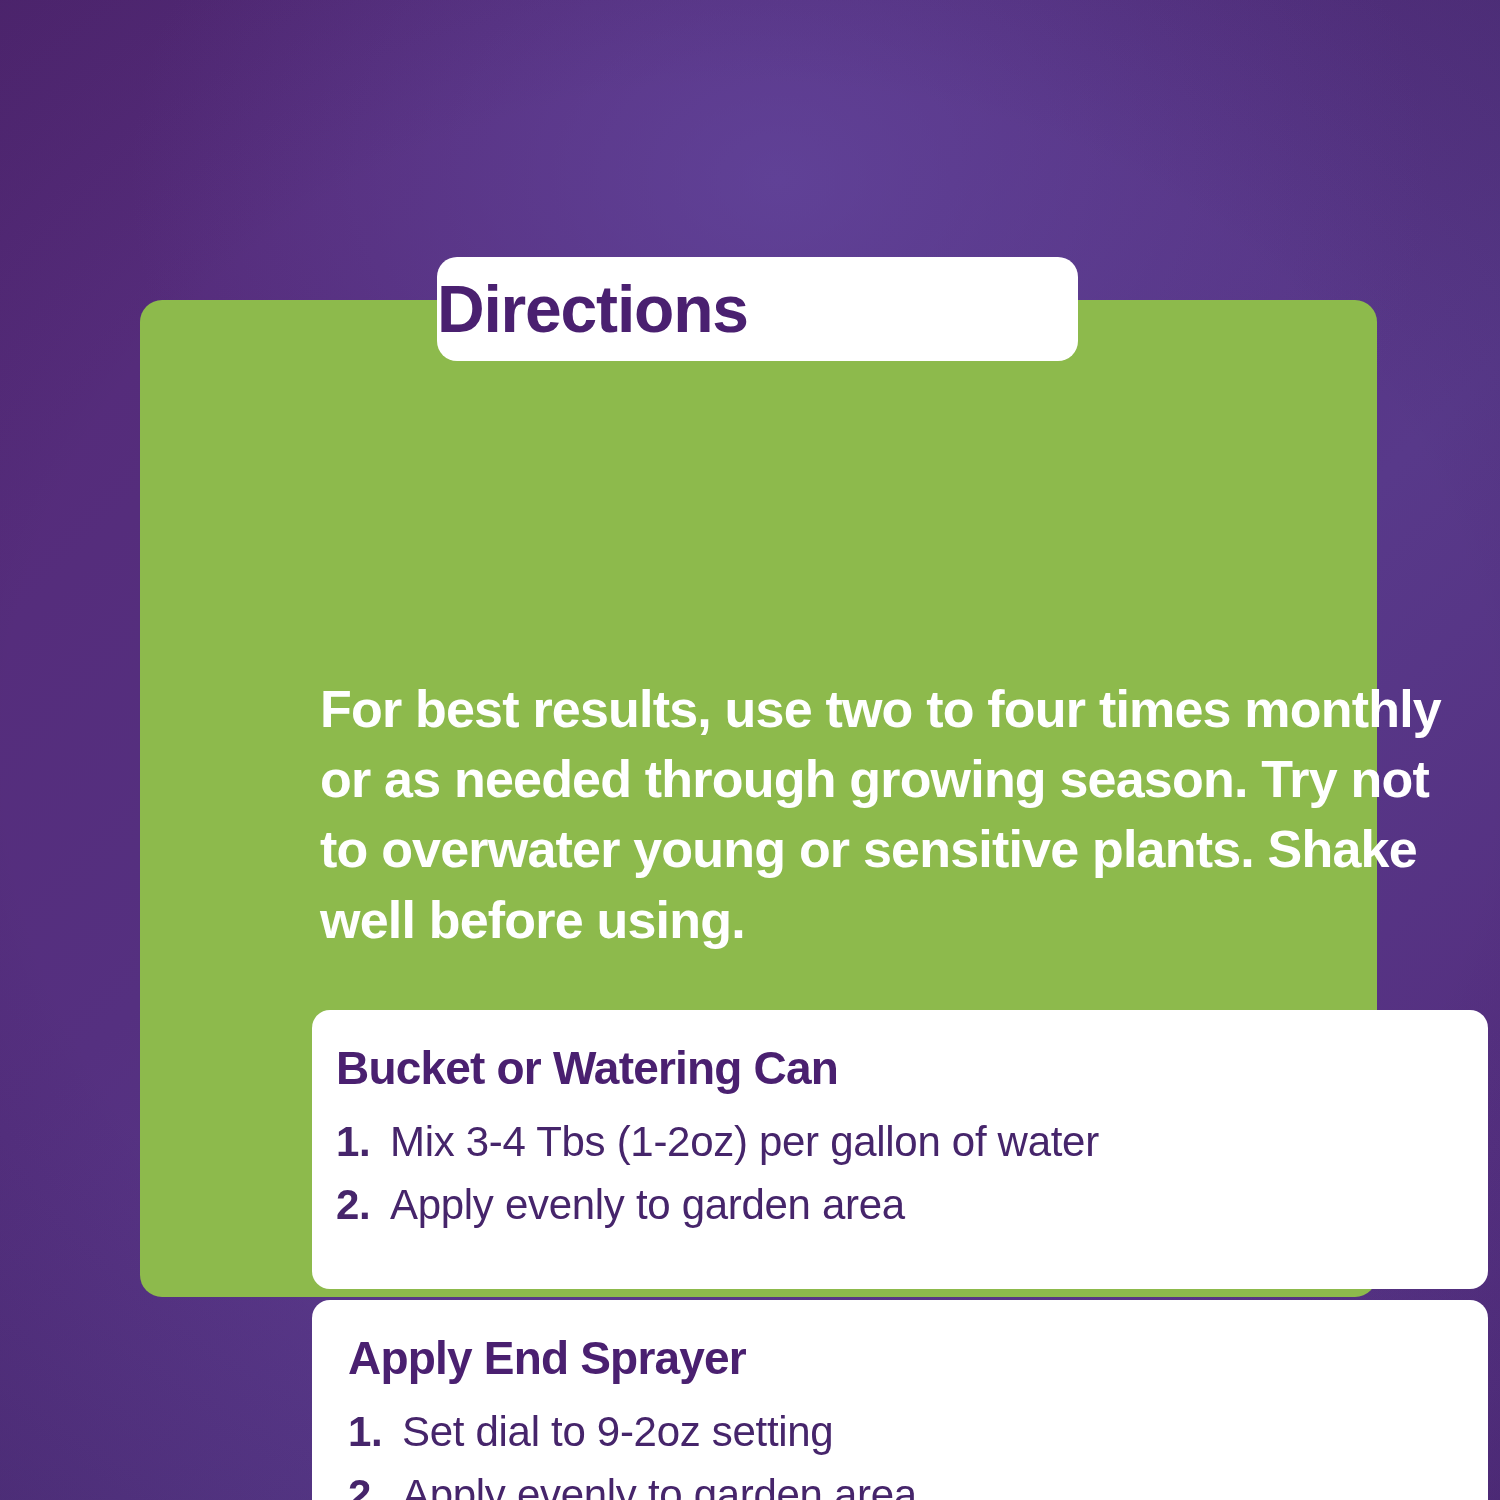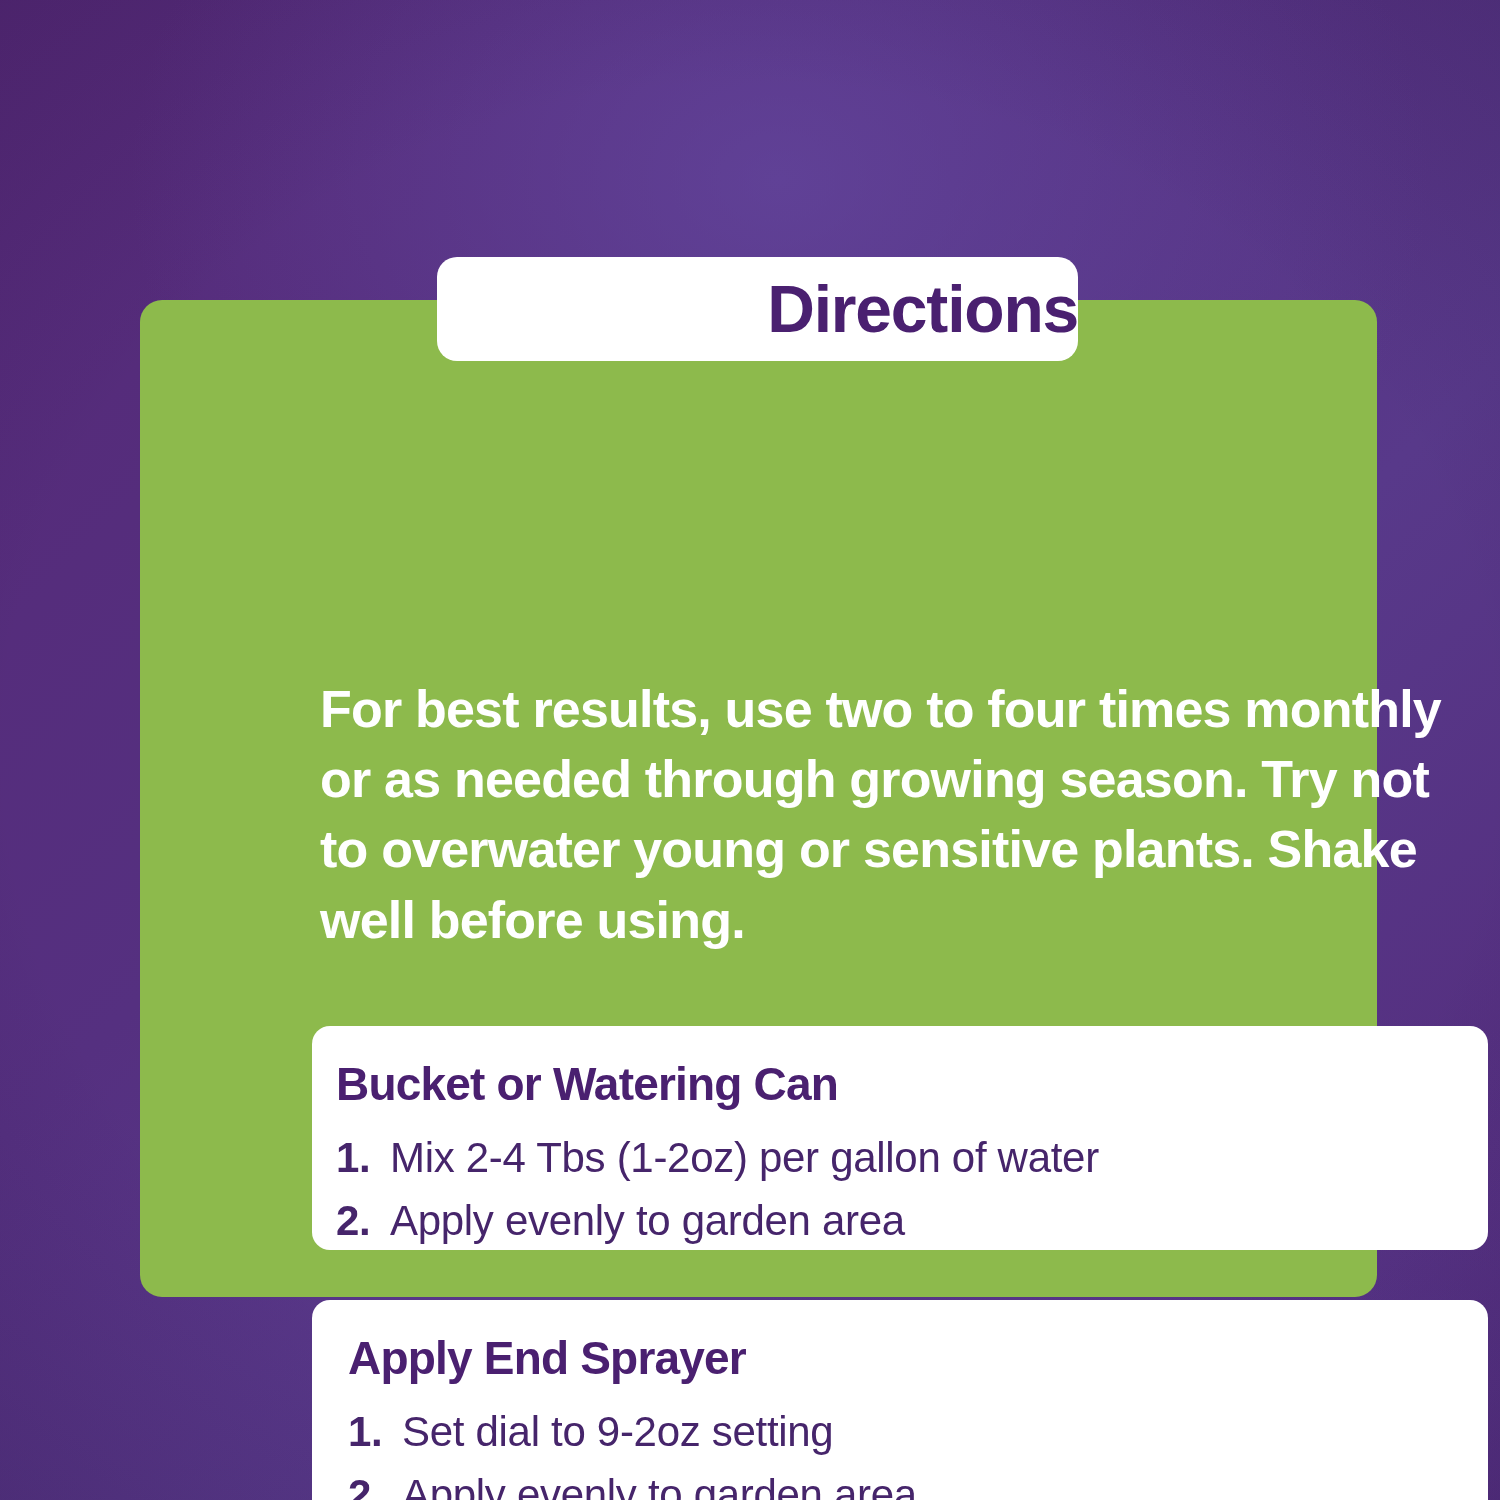--- a/index.html
+++ b/index.html
@@ -45,21 +45,21 @@
 
   
   .title-pill {
     position:absolute;
     left:437px; top:257px;
     width:641px; height:104px;
     background:#FFFFFF;
     border-radius:20px;
     display:flex;
     align-items:center;
-    justify-content:flex-end;
+    justify-content:flex-start;
     z-index:5;
   }
   .title-pill .title-text {
     color:#4A2070;
     font-size:66px;
     font-weight:bold;
     letter-spacing:-1.2px;
     line-height:1;
     white-space:nowrap;
   }
@@ -78,21 +78,21 @@
 
   
   .card {
     position:absolute;
     left:172px;
     width:1176px;
     background:#FFFFFF;
     border-radius:18px;
     padding:34px 36px 30px 36px;
   }
-  .card-1 { top:726px; height:224px;padding-left:24px; }
+  .card-1 { top:710px; height:279px;padding-left:24px; }
   .card-2 { top:1000px; height:270px; }
 
   .card-title {
     color:#4A2070;
     font-size:46px;
     font-weight:bold;
     letter-spacing:-0.8px;
     line-height:1.05;
     margin-bottom:22px;
   }
@@ -124,21 +124,21 @@
 
 <div class="green-panel">
 
   <div class="intro">For best results, use two to four times monthly or as needed through growing season. Try not to overwater young or sensitive plants. Shake well before using.</div>
 
   <div class="card card-1">
     <div class="card-title">Bucket or Watering Can</div>
     <ol class="step-list">
       <li class="step">
         <span class="step-num">1.</span>
-        <span class="step-text">Mix 2-4 Tbs (1-2oz) per gallon of water</span>
+        <span class="step-text">Mix 3-4 Tbs (1-2oz) per gallon of water</span>
       </li>
       <li class="step">
         <span class="step-num">2.</span>
         <span class="step-text">Apply evenly to garden area</span>
       </li>
     </ol>
   </div>
 
   <div class="card card-2">
     <div class="card-title">Apply End Sprayer</div>

